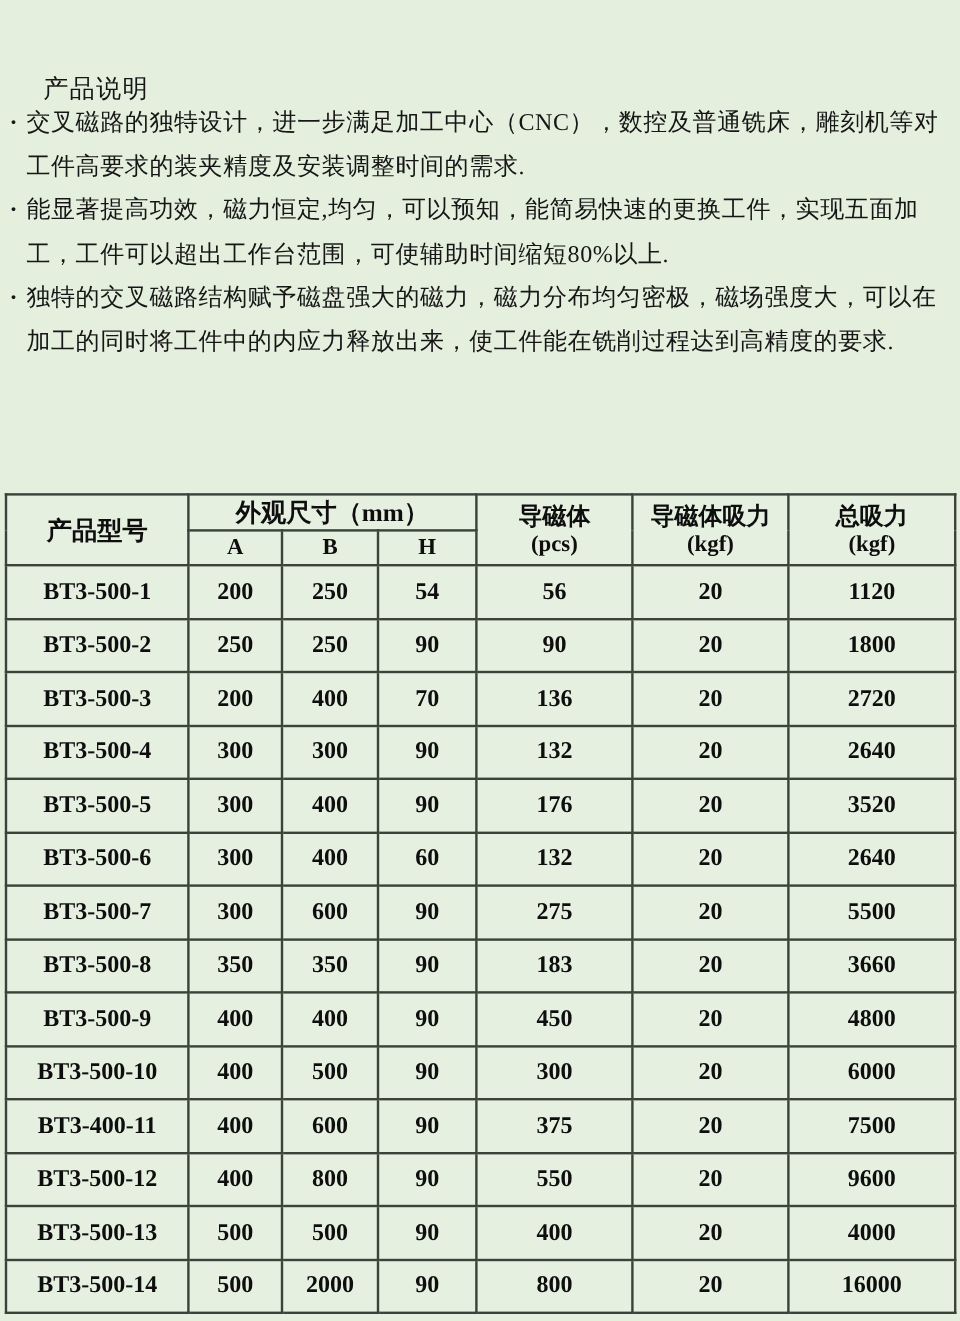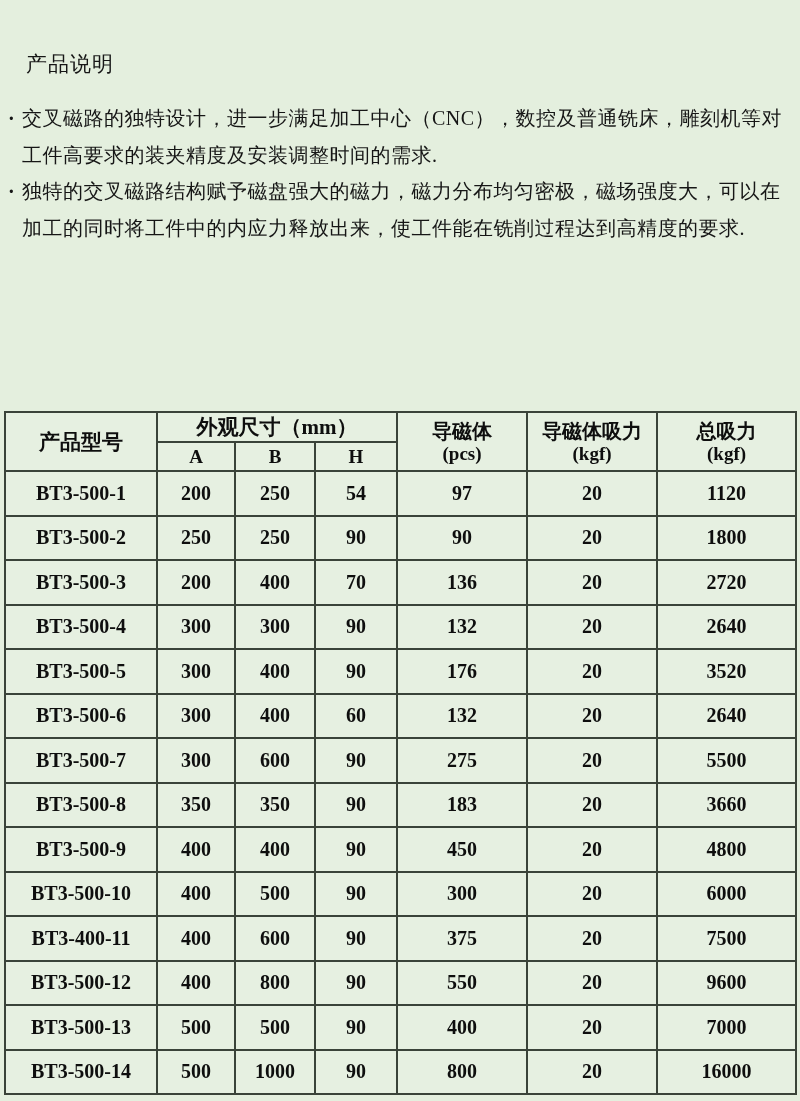--- a/index.html
+++ b/index.html
@@ -22,32 +22,31 @@
     left: 7px;
     margin: 0;
     font-size: 27px;
     font-weight: 500;
     letter-spacing: 1px;
   }
   .subtitle {
     position: absolute;
     top: 50px;
     left: 26px;
-    margin: 0;
+    margin: 10px;
     font-size: 21px;
     font-weight: 500;
     letter-spacing: 1px;
     text-align: right;
   }
   .bullets {
     position: absolute;
     top: 84px;
     left: 8px;
     right: 3px;
-    margin-top: 16px;
   }
   .bullet {
     margin: 0;
     padding-left: 14px;
     position: relative;
     font-size: 20px;
     line-height: 36.5px;
     letter-spacing: 0.5px;
   }
   .bullet::before {
@@ -83,20 +82,21 @@
 </style>
 </head>
 <body>
 
 <div class="page">
 
   <h2 class="subtitle">产品说明</h2>
 
   <div class="bullets">
     <p class="bullet">交叉磁路的独特设计，进一步满足加工中心（CNC），数控及普通铣床，雕刻机等对工件高要求的装夹精度及安装调整时间的需求.</p>
+    <p class="bullet">能显著提高功效，磁力恒定,均匀，可以预知，能简易快速的更换工件，实现五面加工，工件可以超出工作台范围，可使辅助时间缩短80%以上.</p>
     <p class="bullet">独特的交叉磁路结构赋予磁盘强大的磁力，磁力分布均匀密极，磁场强度大，可以在加工的同时将工件中的内应力释放出来，使工件能在铣削过程达到高精度的要求.</p>
   </div>
 
   <table class="spec">
     <colgroup>
       <col style="width:152px">
       <col style="width:78px">
       <col style="width:80px">
       <col style="width:82px">
       <col style="width:130px">
@@ -125,21 +125,21 @@
         <th class="h-sub">B</th>
         <th class="h-sub">H</th>
       </tr>
     </thead>
     <tbody id="table-body">
         <tr>
           <td>BT3-500-1</td>
           <td>200</td>
           <td>250</td>
           <td>54</td>
-          <td>97</td>
+          <td>56</td>
           <td>20</td>
           <td>1120</td>
         </tr>
         <tr>
           <td>BT3-500-2</td>
           <td>250</td>
           <td>250</td>
           <td>90</td>
           <td>90</td>
           <td>20</td>
@@ -235,26 +235,26 @@
           <td>20</td>
           <td>9600</td>
         </tr>
         <tr>
           <td>BT3-500-13</td>
           <td>500</td>
           <td>500</td>
           <td>90</td>
           <td>400</td>
           <td>20</td>
-          <td>7000</td>
+          <td>4000</td>
         </tr>
         <tr>
           <td>BT3-500-14</td>
           <td>500</td>
-          <td>1000</td>
+          <td>2000</td>
           <td>90</td>
           <td>800</td>
           <td>20</td>
           <td>16000</td>
         </tr>
       </tbody>
   </table>
 
 </div>
 

